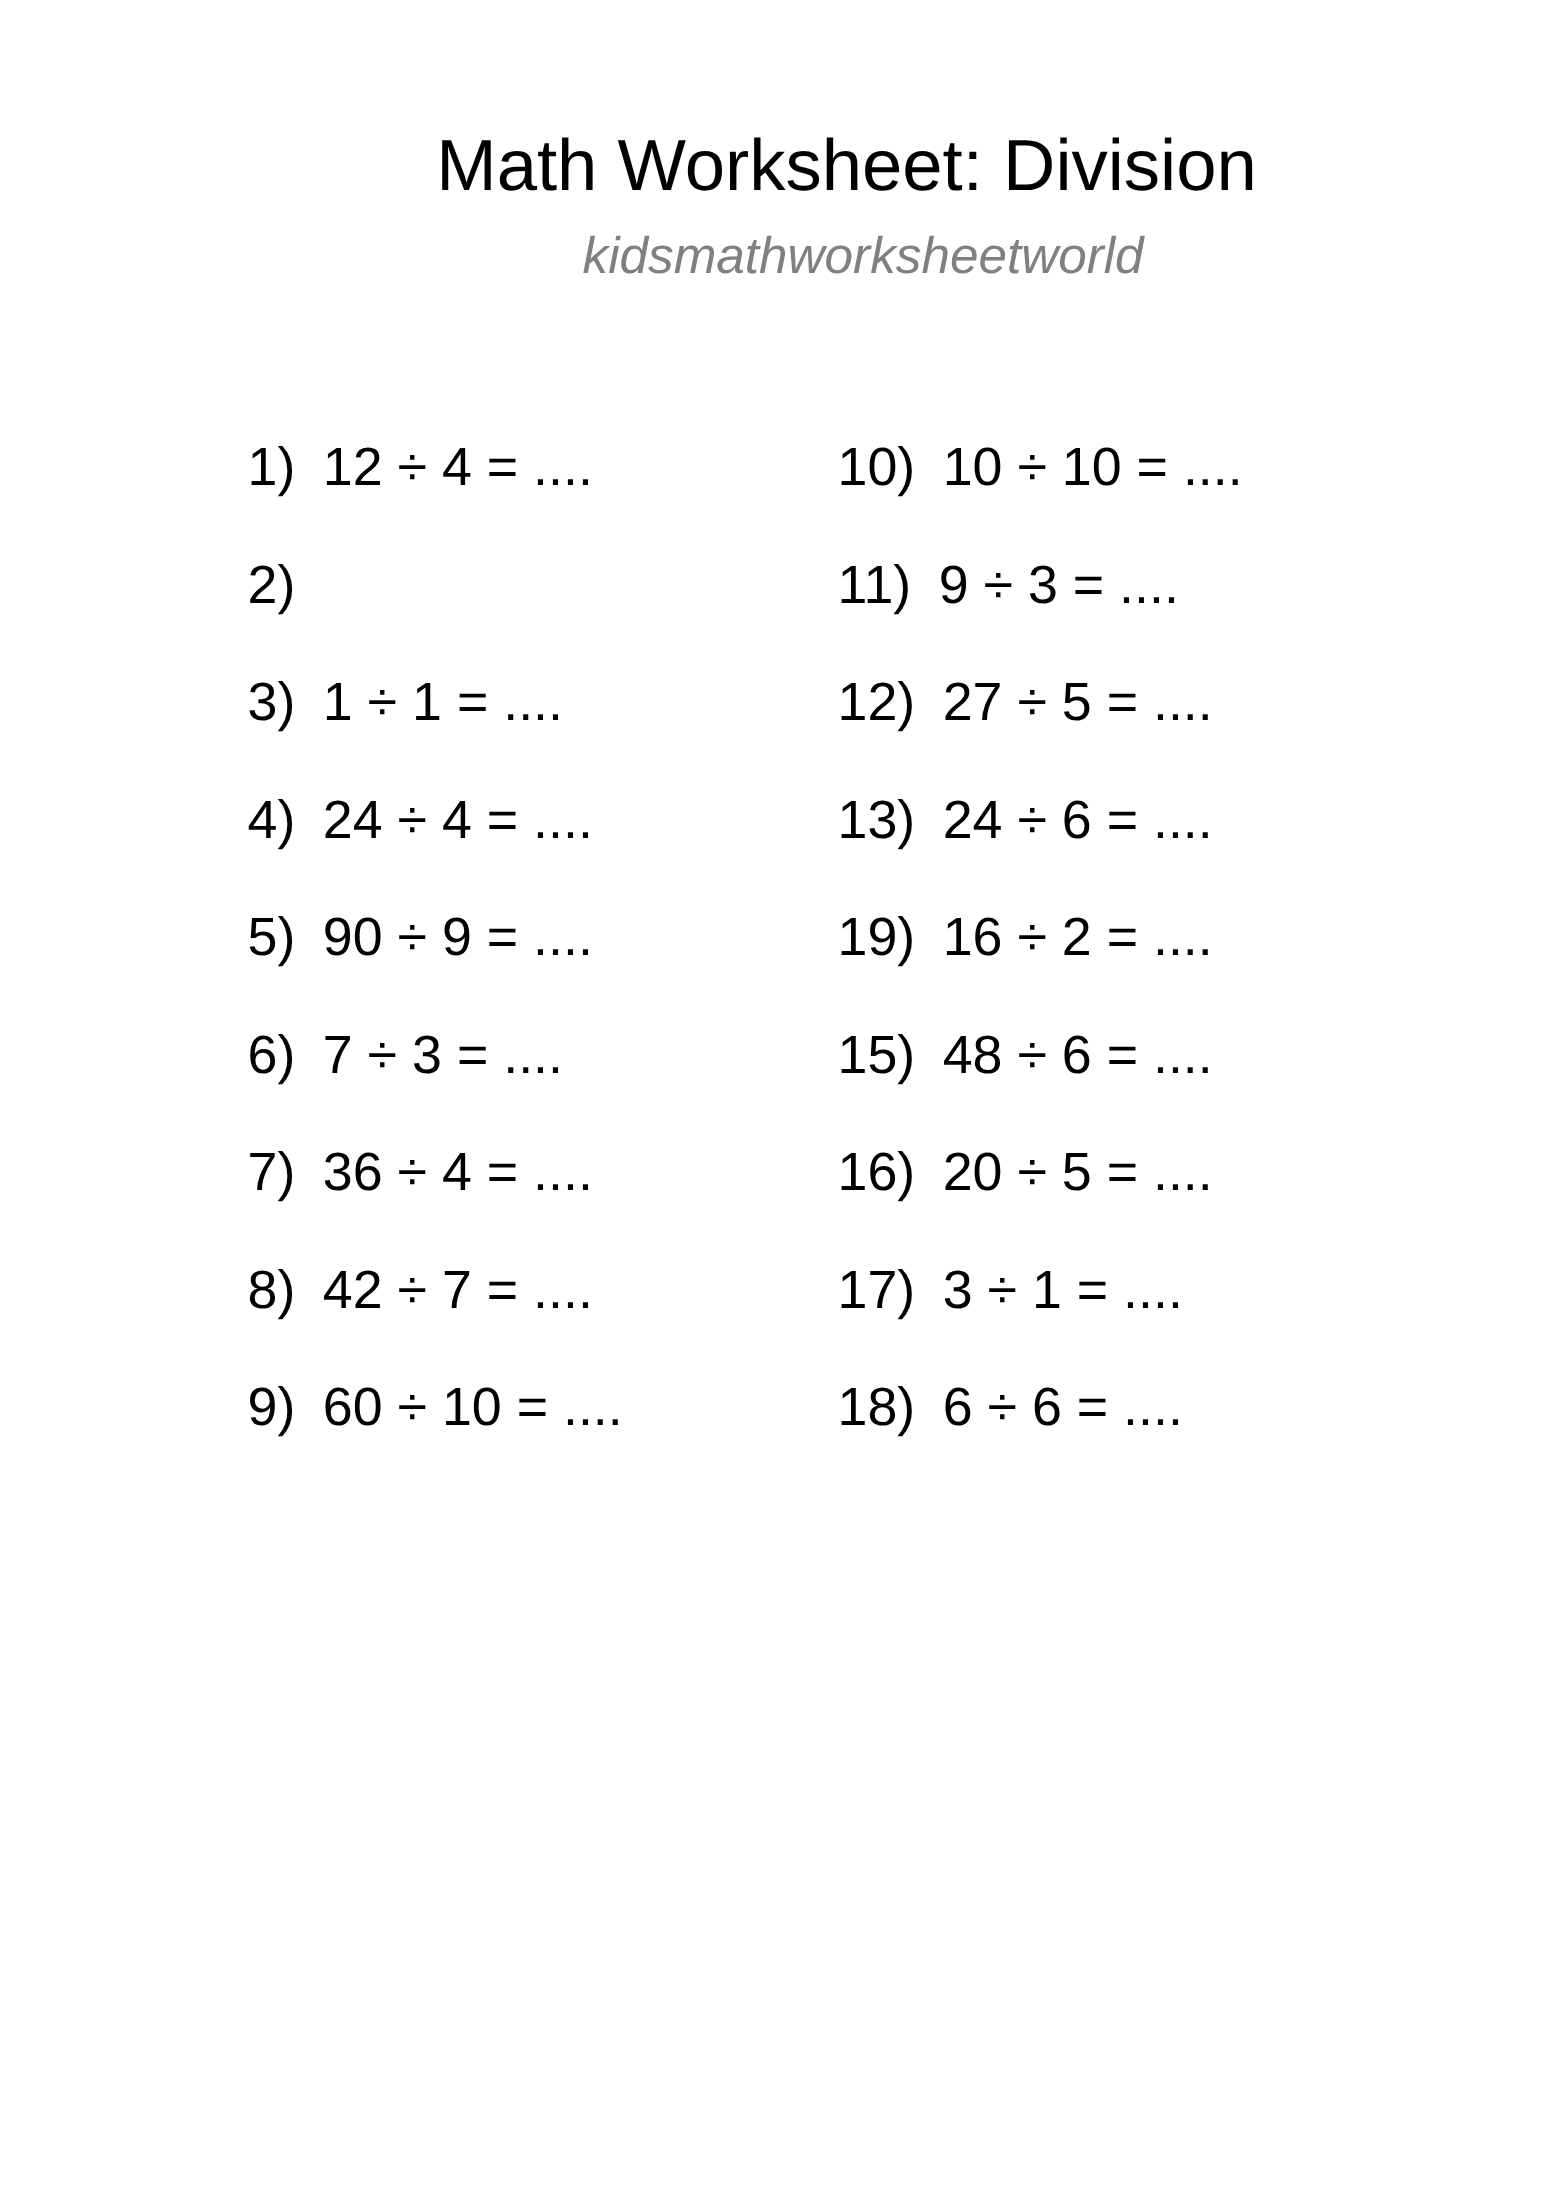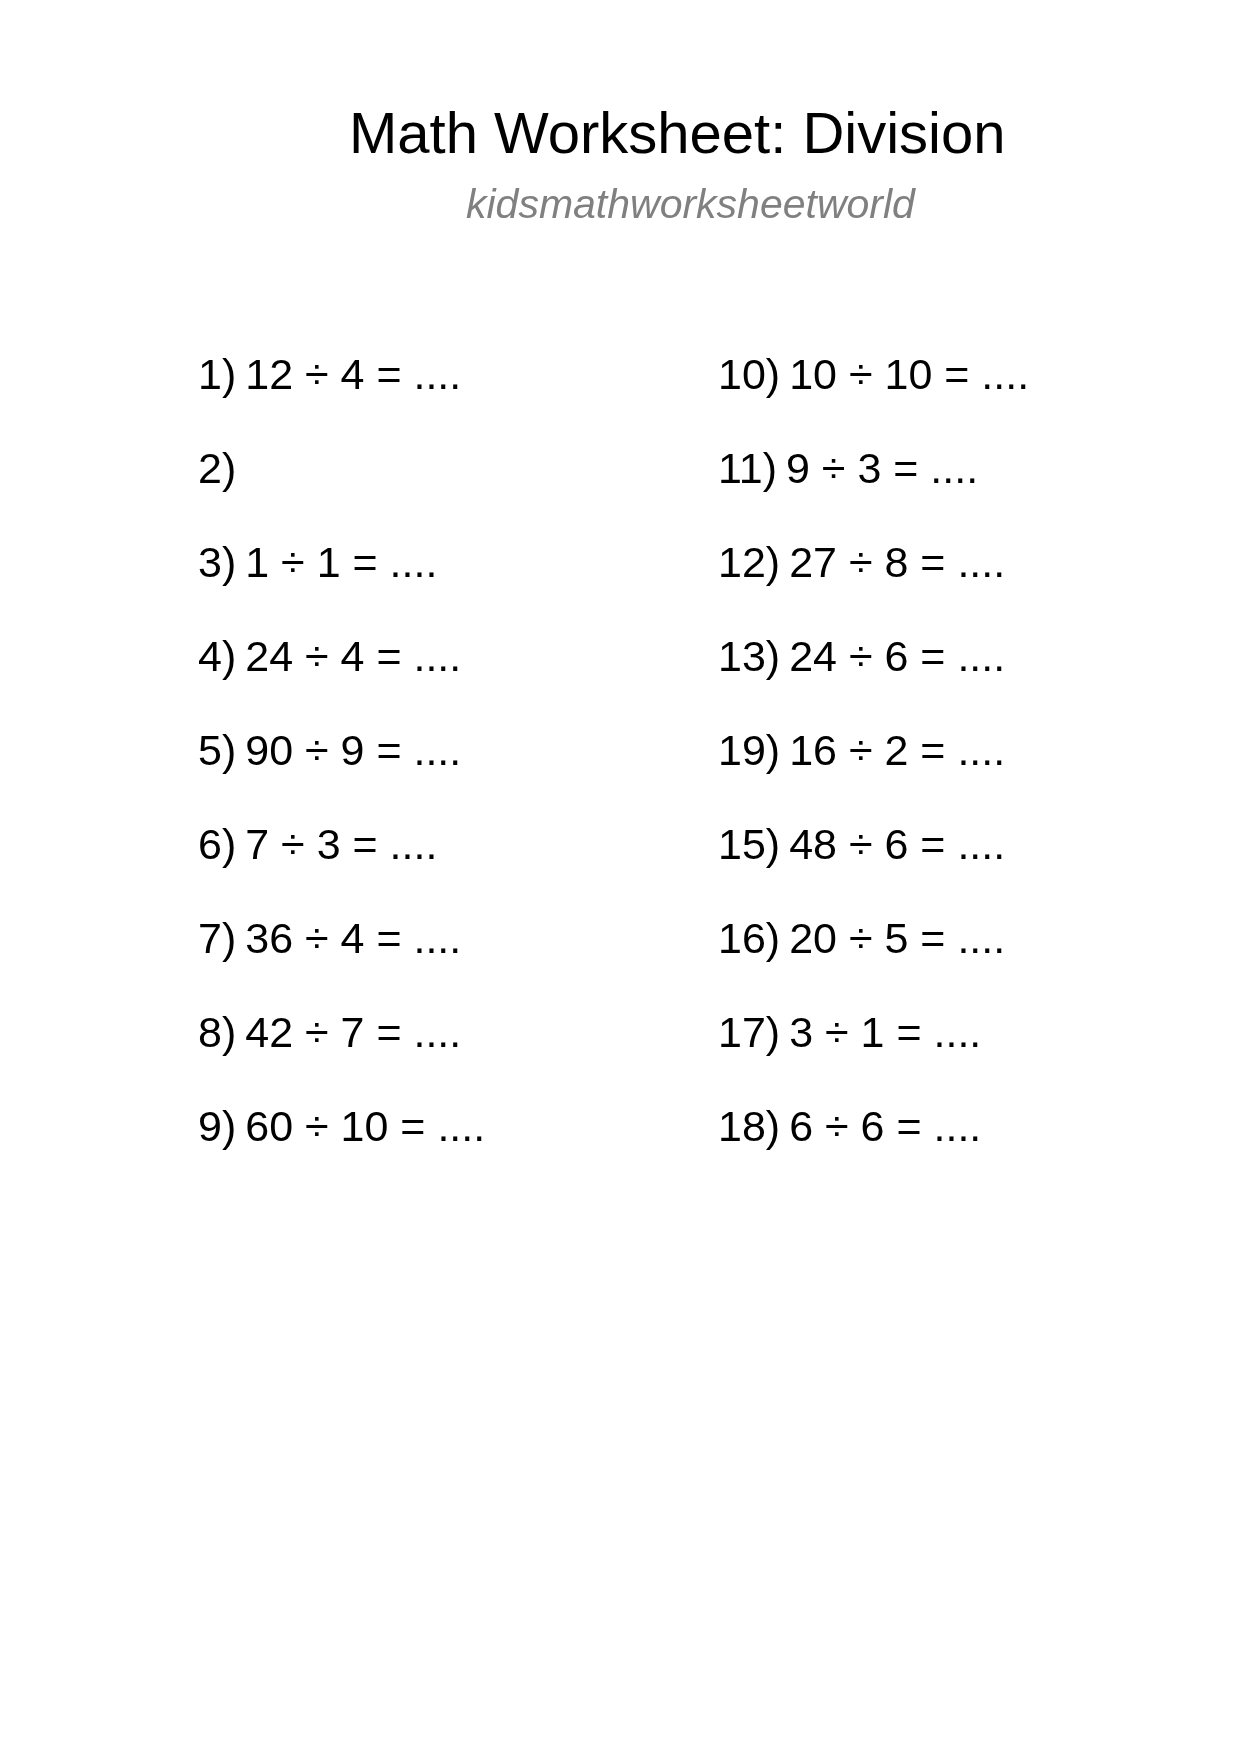--- a/index.html
+++ b/index.html
@@ -32,34 +32,34 @@
       line-height: 48px;
       color: #808080;
       white-space: nowrap;
       font-style: italic;
     }
     .column {
       position: absolute;
       top: 346px;
     }
     .col-left { left: 198px; }
-    .col-right { left: 718px; }
+    .col-right { left: 670px; }
     .problem {
       height: 94px;
       font-size: 43px;
       line-height: 56px;
       white-space: nowrap;
       display: flex;
     }
     .num {
       display: inline-block;
     }
     .expr {
       display: inline-block;
-      margin-left: 9px;
+      margin-left: 22px;
     }
   </style>
 </head>
 <body>
 
 <div class="title">Math Worksheet: Division</div>
 <div class="subtitle">kidsmathworksheetworld</div>
 
 <div class="column col-left">
   <div class="problem">
@@ -103,21 +103,21 @@
   <div class="problem">
       <span class="num">10)</span>
       <span class="expr">10 ÷ 10 = ....</span>
     </div>
   <div class="problem">
       <span class="num">11)</span>
       <span class="expr">9 ÷ 3 = ....</span>
     </div>
   <div class="problem">
       <span class="num">12)</span>
-      <span class="expr">27 ÷ 8 = ....</span>
+      <span class="expr">27 ÷ 5 = ....</span>
     </div>
   <div class="problem">
       <span class="num">13)</span>
       <span class="expr">24 ÷ 6 = ....</span>
     </div>
   <div class="problem">
       <span class="num">19)</span>
       <span class="expr">16 ÷ 2 = ....</span>
     </div>
   <div class="problem">

